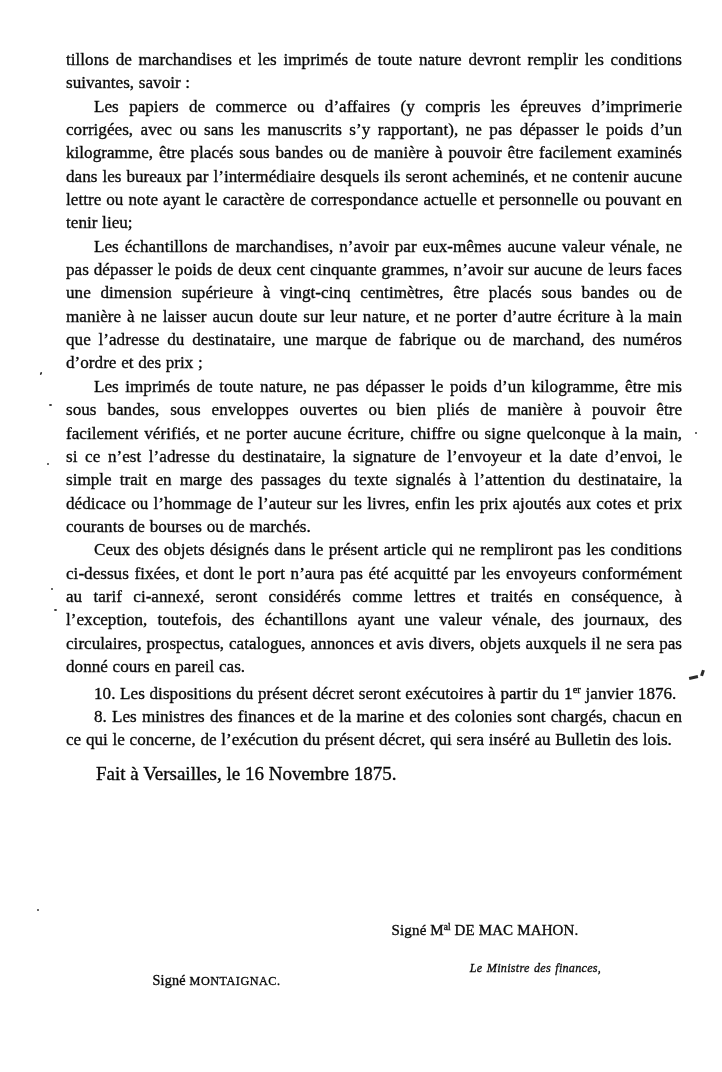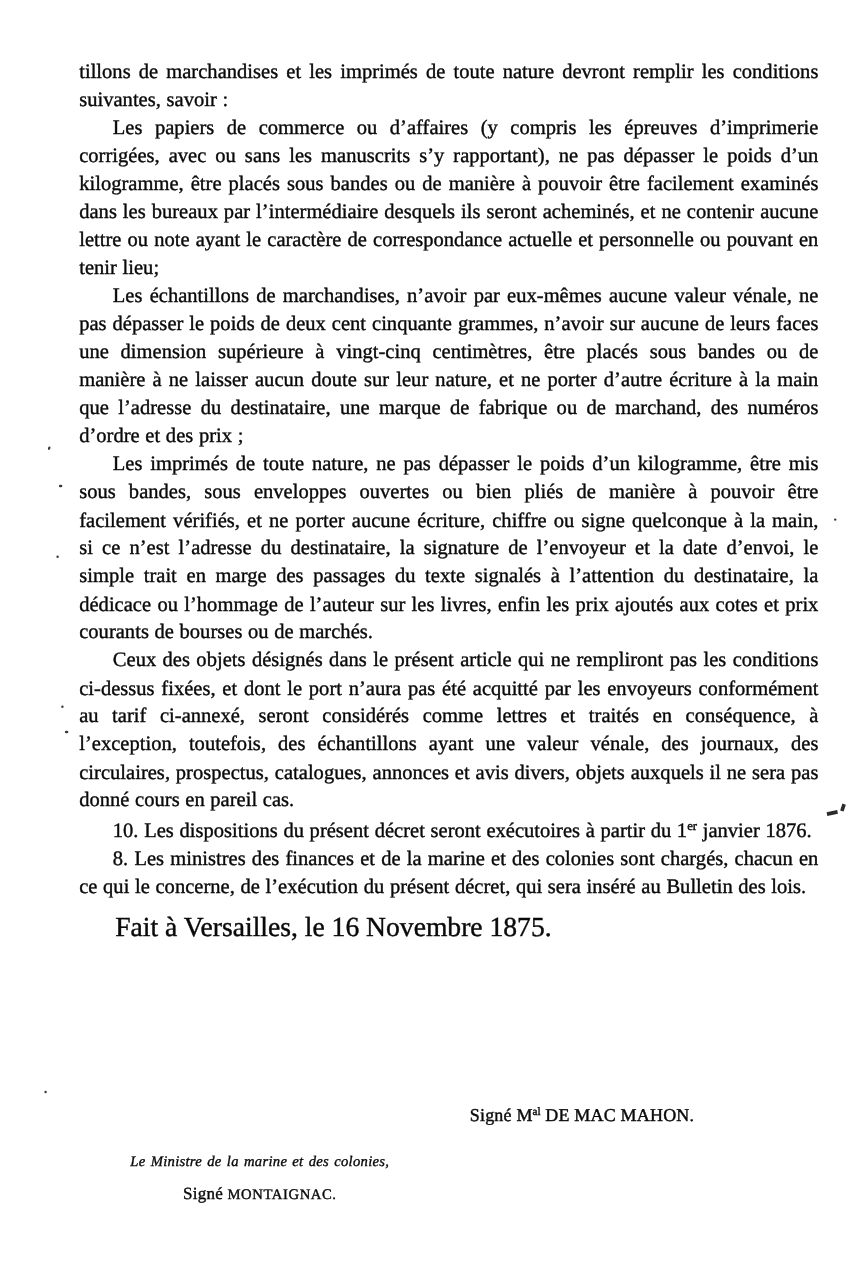--- a/index.html
+++ b/index.html
@@ -55,21 +55,21 @@
   .sup {
     font-size: 0.62em;
     vertical-align: 0.52em;
     letter-spacing: 0;
   }
 
   
   .date-line {
     margin: 0;
     padding-top: 10px;
-    font-size: 23px;
+    font-size: 19px;
     line-height: 23.35px;
     text-indent: 30px;
     -webkit-text-stroke: 0.35px #0a0a0a;
   }
 
   
   #signature-area {
     position: absolute;
     left: 66px;
     top: 922px;
@@ -177,25 +177,25 @@
     <p class="date-line">Fait à Versailles, le 16 Novembre 1875.</p>
   </div>
 
   <div id="signature-area">
 
     <div class="head-signature"><span>Signé M</span><span class="sup">al</span><span> DE MAC MAHON.</span></div>
 
     <div id="minister-columns">
 
       <div class="minister-col left">
-        <div class="minister-title">Le Ministre de la marine et des colonies,</div>
         <div class="minister-name"><span>Signé </span><span class="sc">MONTAIGNAC.</span></div>
       </div>
 
       <div class="minister-col right">
+        <div class="minister-title">Le Ministre des finances,</div>
       </div>
 
     </div>
   </div>
 
   <span class="speck s1"></span>
   <span class="speck s2"></span>
   <span class="speck s3"></span>
   <span class="speck s4"></span>
   <span class="speck s5"></span>

